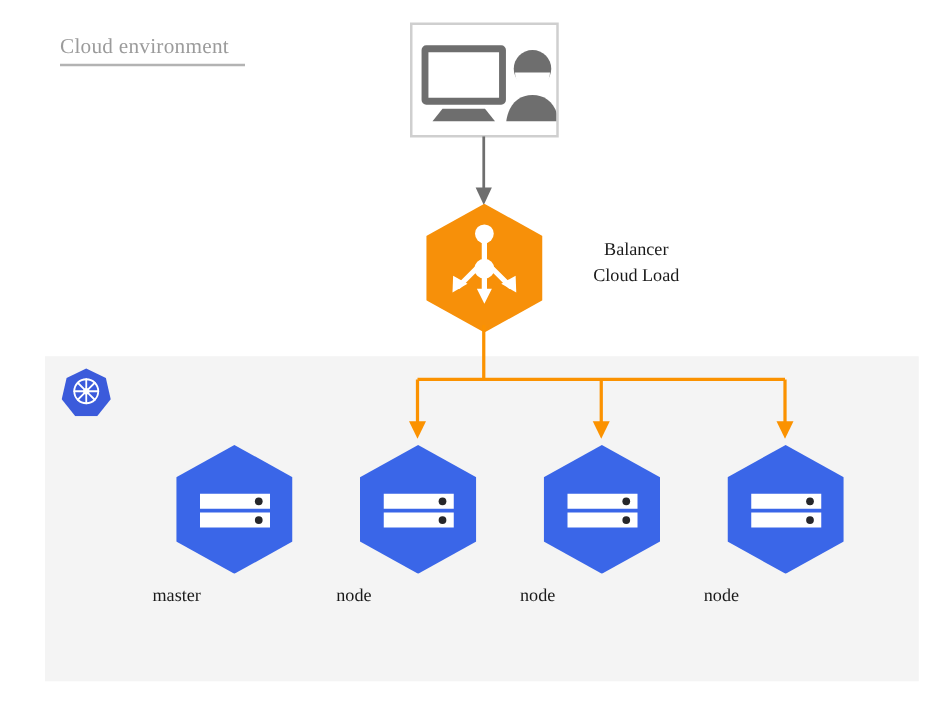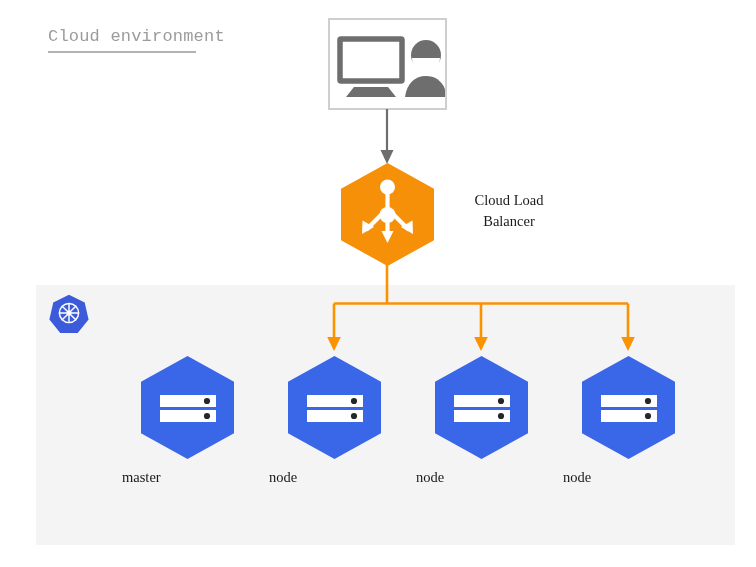--- a/index.html
+++ b/index.html
@@ -14,21 +14,21 @@
     background: #ffffff;
     font-family: "Liberation Serif", serif;
     overflow: hidden;
   }
 
   
   #cloud-title {
     position: absolute;
     left: 48px;
     top: 27px;
-    font-family: Liberation Mono, monospace;
+    font-family: Liberation Serif, serif;
     font-size: 17px;
     color: #9b9b9b;
     letter-spacing: 0.2px;
     white-space: nowrap;
   }
   #cloud-title-rule {
     position: absolute;
     left: 48px;
     top: 51px;
     width: 148px;
@@ -194,22 +194,22 @@
         <path d="M53 52 L67 66"></path>
       </g>
       <g fill="#ffffff">
         <polygon points="46.5,80 40.5,68 52.5,68"></polygon>
         <polygon points="21,71 21.5,57.5 33,64"></polygon>
         <polygon points="72,71 60,64 71.5,57.5"></polygon>
       </g>
     </svg>
   </div>
   <div id="lb-label">
+    <div>Balancer</div>
     <div>Cloud Load</div>
-    <div>Balancer</div>
   </div>
 
   <div id="orange-bus">
     <svg width="326" height="96" viewBox="0 0 326 96">
       <g stroke="#FB9200" stroke-width="2.6" fill="none">
 
         <line x1="67" y1="0" x2="67" y2="43.5"></line>
 
         <line x1="14" y1="43.5" x2="308" y2="43.5"></line>
 

